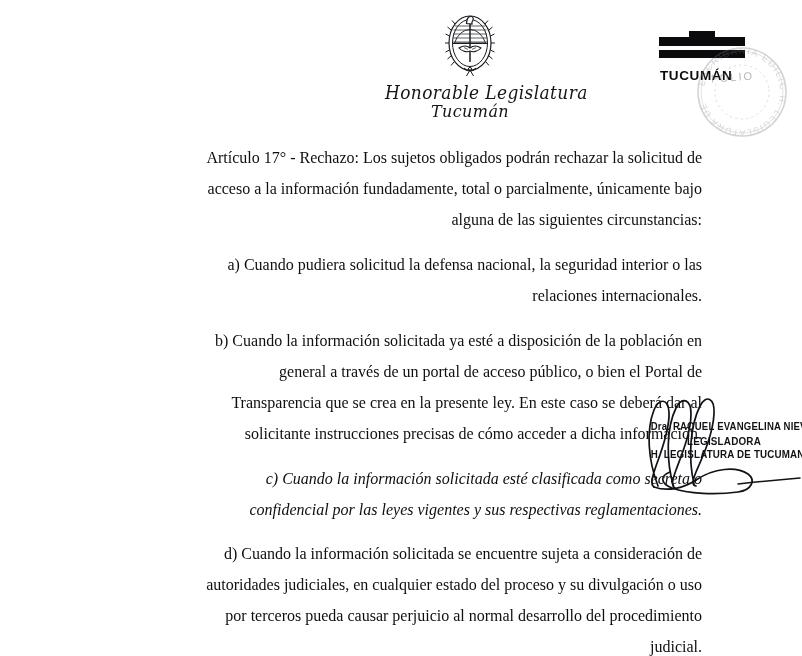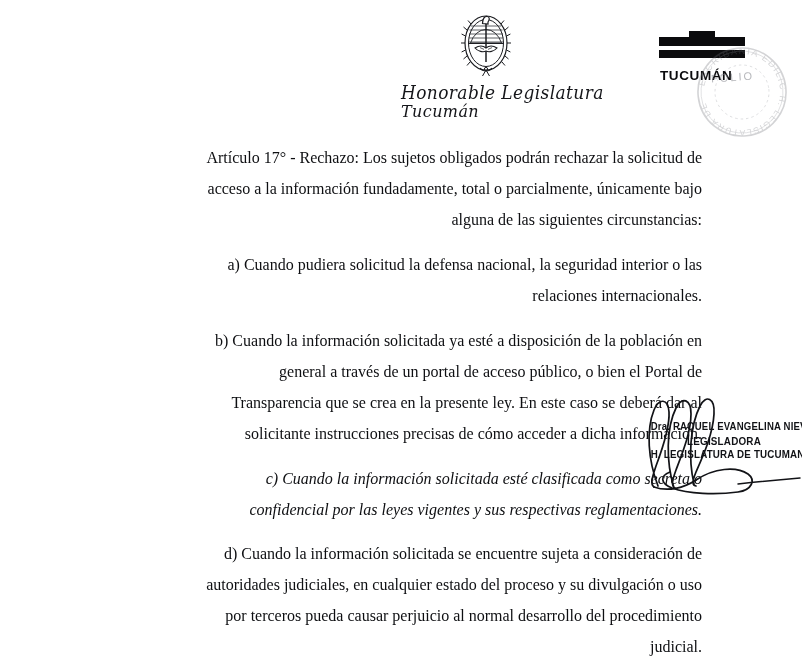--- a/index.html
+++ b/index.html
@@ -15,21 +15,21 @@
     overflow: hidden;
     font-family: "Liberation Serif", "DejaVu Serif", serif;
   }
 
   
   #header-coat-block {
     position: absolute;
     left: 385px;
     top: 12px;
     width: 170px;
-    margin-left: 16px;
+    text-align: center;
   }
   #coat-of-arms {
     display: block;
     margin: 0 auto;
   }
   .script-line {
     font-family: "DejaVu Serif", "Liberation Serif", serif;
     font-style: italic;
     color: #15161a;
     letter-spacing: 0.4px;

